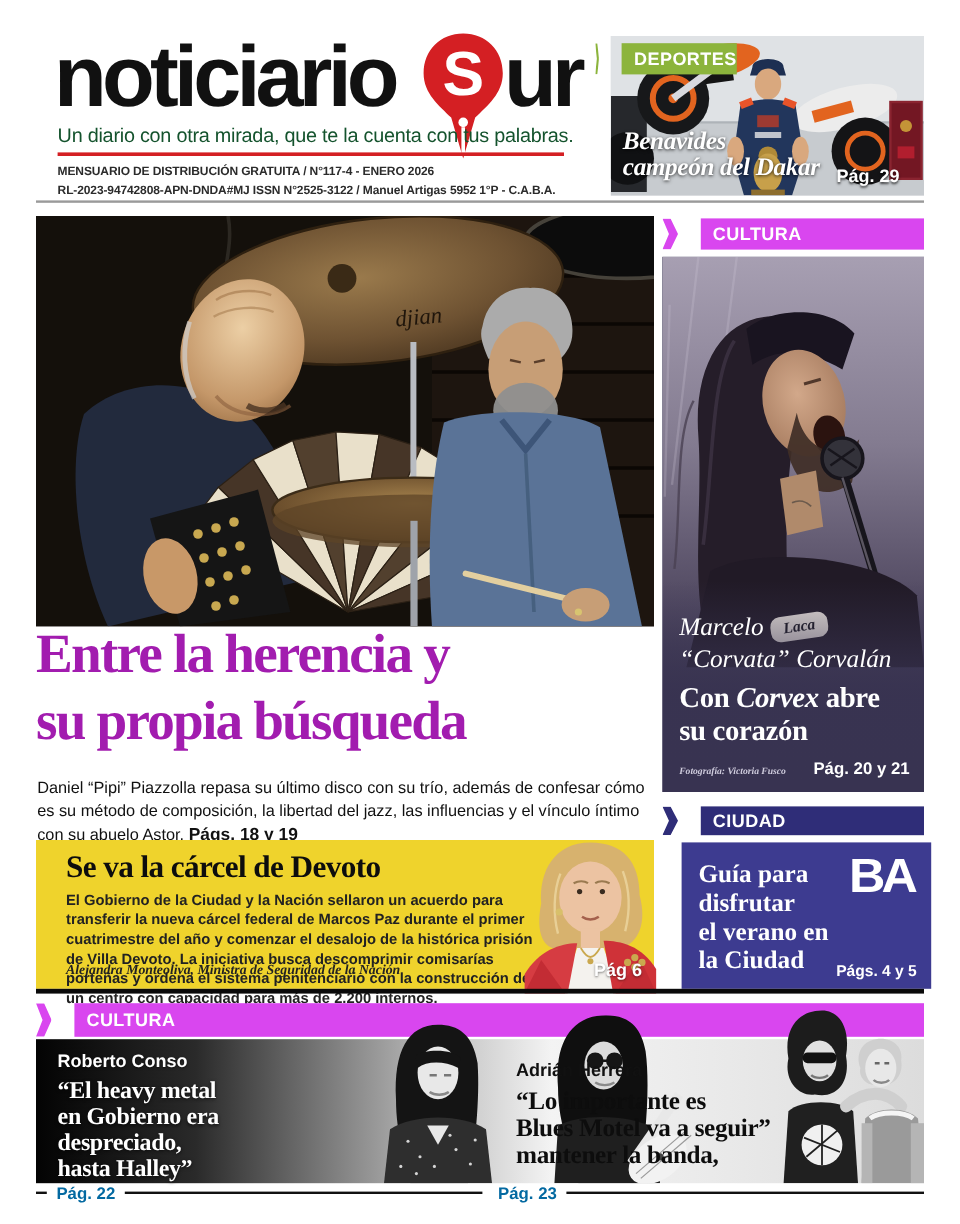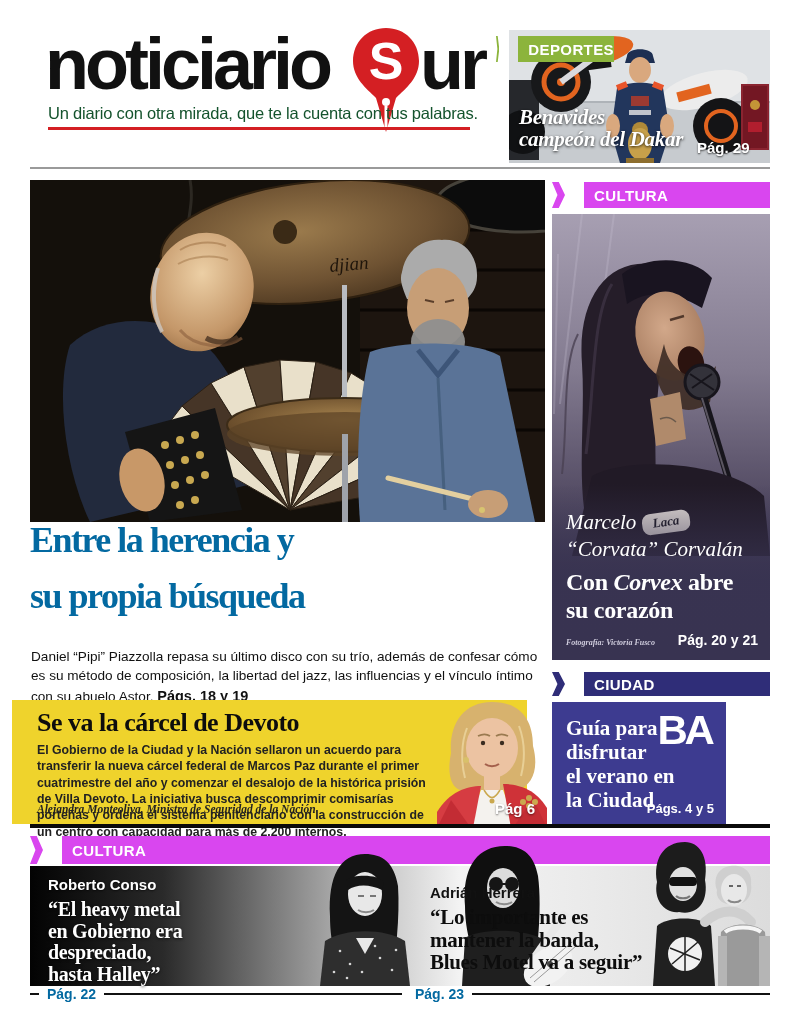--- a/index.html
+++ b/index.html
@@ -23,22 +23,22 @@
   .crimson{background:#d946ef;}
   .green{background:#8cb43c;}
   .navy{background:#2f2d78;}
 
   
   .dk-head{font-family:"Liberation Serif",serif;font-weight:bold;color:#fff;font-size:21px;
            line-height:1.05;text-shadow:0 1px 3px rgba(0,0,0,.8);letter-spacing:-0.3px;}
   .dk-page{color:#fff;font-weight:bold;font-size:15px;text-shadow:0 1px 2px rgba(0,0,0,.7);}
 
   
-  .headline{font-family:"Liberation Serif",serif;font-weight:bold;font-size:36px;
-            letter-spacing:-1.5px;line-height:1;color:#0369a1;white-space:nowrap;}
+  .headline{font-family:"Liberation Serif",serif;font-weight:bold;font-size:46px;
+            letter-spacing:-1.5px;line-height:1;color:#a21caf;white-space:nowrap;}
   .deck{font-size:13.6px;line-height:1.42;color:#111;width:516px;}
   .deck b{font-size:14.5px;}
 
   
   .ybox{background:#efd32c;}
   .ybox h2{margin:0;font-family:"Liberation Serif",serif;font-weight:bold;font-size:26px;
            letter-spacing:-0.5px;color:#0d0d0d;}
   .ybody{font-size:12.3px;font-weight:bold;line-height:1.33;color:#222;width:392px;}
   .ycaption{font-family:"Liberation Serif",serif;font-style:italic;font-weight:bold;
             font-size:11.5px;color:#222;}
@@ -83,20 +83,24 @@
     <path d="M38,2 C19,2 5,16 5,35 C5,52 18,62 28,72 L38,106 L48,72 C58,62 71,52 71,35 C71,16 57,2 38,2 Z" fill="#d41f23"></path>
     <text x="38" y="53" text-anchor="middle" font-family="Liberation Sans, sans-serif" font-weight="bold" font-size="52" fill="#ffffff">S</text>
     <circle cx="38" cy="76" r="4" fill="#ffffff"></circle>
     <line x1="38" y1="80" x2="38" y2="102" stroke="#ffffff" stroke-width="3"></line>
   </svg>
   <div class="abs" style="left:420px;top:28px;">
     <span class="logo-word">ur</span>
   </div>
   <div class="abs tagline" style="left:48px;top:104px;">Un diario con otra mirada, que te la cuenta con tus palabras.</div>
   <div class="abs red-rule" style="left:48px;top:127px;width:422px;"></div>
+  <div class="abs issue" style="left:48px;top:136px;">
+    <div>MENSUARIO DE DISTRIBUCIÓN GRATUITA / N°117-4 - ENERO 2026</div>
+    <div>RL-2023-94742808-APN-DNDA#MJ ISSN N°2525-3122 / Manuel Artigas 5952 1°P - C.A.B.A.</div>
+  </div>
   <div class="abs gray-rule" style="left:30px;top:167px;width:740px;"></div>
 
   <div class="abs" style="left:509px;top:30px;width:261px;height:133px;overflow:hidden;background:#c7cbcf;">
     <svg width="261" height="133" viewBox="0 0 261 133">
       <rect x="0" y="0" width="261" height="133" fill="#c7cbcf"></rect>
       <rect x="0" y="0" width="261" height="72" fill="#dfe2e5"></rect>
       <line x1="0" y1="72" x2="261" y2="72" stroke="#aeb3b8" stroke-width="2"></line>
       <rect x="0" y="50" width="30" height="80" fill="#26282c"></rect>
       <circle cx="14" cy="102" r="22" fill="#101113"></circle>
       <ellipse cx="85" cy="22" rx="40" ry="14" fill="#e2641f" transform="rotate(-12 85 22)"></ellipse>
@@ -284,21 +288,21 @@
     <div class="abs sg-page" style="right:12px;top:418px;">Pág. 20 y 21</div>
   </div>
 
   <div class="abs headline" style="left:30px;top:522px;">Entre la herencia y</div>
   <div class="abs headline" style="left:30px;top:578px;">su propia búsqueda</div>
   <div class="abs deck" style="left:31px;top:647px;">
     <span>Daniel “Pipi” Piazzolla repasa su último disco con su trío, además de confesar cómo es su método de composición, la libertad del jazz, las influencias y el vínculo íntimo con su abuelo Astor.</span>
     <b>Págs. 18 y 19</b>
   </div>
 
-  <div class="abs ybox" style="left:12px;top:700px;width:515px;height:124px;">
+  <div class="abs ybox" style="left:30px;top:700px;width:515px;height:124px;">
     <h2 class="abs" style="left:25px;top:8px;">Se va la cárcel de Devoto</h2>
     <div class="abs ybody" style="left:25px;top:42px;">El Gobierno de la Ciudad y la Nación sellaron un acuerdo para transferir la nueva cárcel federal de Marcos Paz durante el primer cuatrimestre del año y comenzar el desalojo de la histórica prisión de Villa Devoto. La iniciativa busca descomprimir comisarías porteñas y ordena el sistema penitenciario con la construcción de un centro con capacidad para más de 2.200 internos.</div>
     <div class="abs ycaption" style="left:25px;top:103px;">Alejandra Monteoliva, Ministra de Seguridad de la Nación</div>
   </div>
   <div class="abs" style="left:437px;top:698px;width:110px;height:130px;overflow:visible;">
     <svg width="110" height="130" viewBox="0 0 110 130">
       <path d="M55,4 C25,4 12,28 14,55 C8,85 20,95 30,92 L80,92 C96,88 102,70 96,48 C96,20 82,4 55,4 Z" fill="#d7b26e"></path>
       <path d="M30,30 C24,45 24,65 28,80" stroke="#e8cf96" stroke-width="2" fill="none"></path>
       <path d="M82,28 C88,44 88,62 84,78" stroke="#e8cf96" stroke-width="2" fill="none"></path>
       <ellipse cx="55" cy="50" rx="26" ry="30" fill="#ecc3a2"></ellipse>
@@ -323,21 +327,21 @@
           <circle cx="98" cy="104" r="3"></circle>
         </g>
     </svg>
     <div class="abs ypage" style="left:58px;top:102px;">Pág 6</div>
   </div>
 
   <div class="abs ribbon" style="left:552px;top:672px;width:218px;height:24px;">
     <div class="chev navy"></div>
     <div class="bar navy">CIUDAD</div>
   </div>
-  <div class="abs bluebox" style="left:552px;top:702px;width:174px;height:122px;">
+  <div class="abs bluebox" style="left:568px;top:702px;width:208px;height:122px;">
     <div class="abs" style="left:14px;top:14px;">
       <div class="cd-line">Guía para</div>
       <div class="cd-line">disfrutar</div>
       <div class="cd-line">el verano en</div>
       <div class="cd-line">la Ciudad</div>
     </div>
     <div class="abs ba-logo" style="right:14px;top:6px;">BA</div>
     <div class="abs cd-page" style="right:12px;bottom:8px;">Págs. 4 y 5</div>
   </div>
 
@@ -413,22 +417,22 @@
   <div class="abs bq-name-w" style="left:48px;top:876px;z-index:3;">Roberto Conso</div>
   <div class="abs bq-quote-w" style="left:48px;top:899px;z-index:3;">
     <div>“El heavy metal</div>
     <div>en Gobierno era</div>
     <div>despreciado,</div>
     <div>hasta Halley”</div>
   </div>
   <div class="abs bq-name-b" style="left:430px;top:884px;z-index:3;">Adrián Herrera</div>
   <div class="abs bq-quote-b" style="left:430px;top:906px;z-index:3;">
     <div>“Lo importante es</div>
+    <div>Blues Motel va a seguir”</div>
     <div>mantener la banda,</div>
-    <div>Blues Motel va a seguir”</div>
   </div>
 
   <div class="abs pageline" style="left:30px;top:986px;width:372px;z-index:3;">
     <div class="dash"></div>
     <span>Pág. 22</span>
     <div class="rule"></div>
   </div>
   <div class="abs pageline" style="left:415px;top:986px;width:355px;z-index:3;">
     <span>Pág. 23</span>
     <div class="rule"></div>

